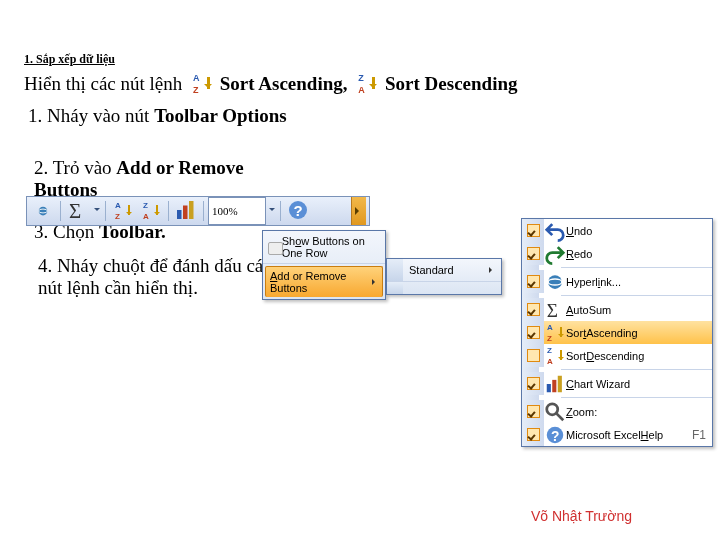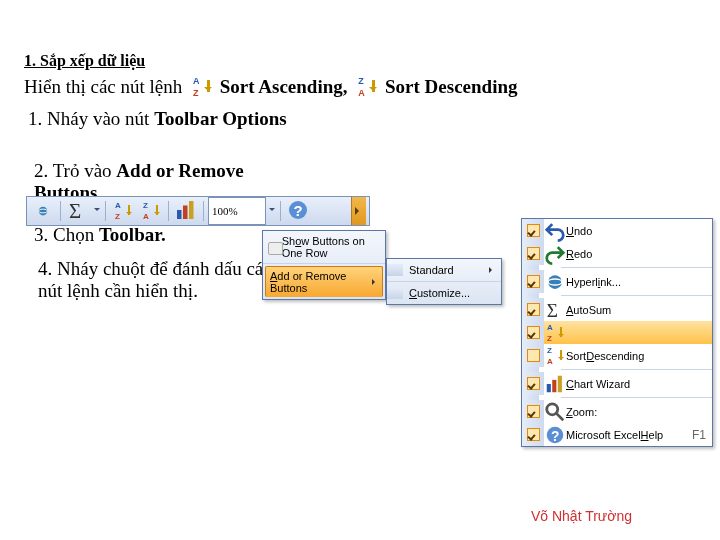--- a/index.html
+++ b/index.html
@@ -7,21 +7,21 @@
     margin: 0;
     padding: 0;
     width: 720px;
     height: 540px;
     position: relative;
     background: #fff;
     color: #000;
     font-size: 18px;
   }
   .content { padding: 52px 24px 0 24px; }
-  .title { font-weight: bold; text-decoration: underline; font-size: 16px; margin-bottom: 6px; }
+  .title { font-weight: bold; text-decoration: underline; font-size: 12px; margin-bottom: 6px; }
   .line-show { font-size: 19px; }
   .bold { font-weight: bold; }
   .step { font-size: 19px; margin-top: 10px; }
   .step1 { margin-left: 4px; }
   .step2 { margin-left: 10px; margin-top: 30px; width: 210px; }
   .step3 { margin-left: 10px; margin-top: 20px; }
   .step4 { margin-left: 14px; margin-top: 12px; width: 260px; }
 
   .footer {
     position: absolute;
@@ -114,21 +114,21 @@
   .popup2 {
     position:absolute;
     left: 386px; top: 258px;
     width: 114px;
     background: linear-gradient(#f3f6fc,#dbe5f3);
     border:1px solid #5a77a8;
     font: 11px Tahoma, Arial;
     box-shadow: 2px 2px 3px rgba(0,0,0,.25);
   }
   .popup2 .grip { width:16px; background:linear-gradient(#e5edf8,#c7d5ea); }
-  .popup2 .row { display:flex; align-items:center; padding:0; }
+  .popup2 .row { display:flex; padding:0; }
   .popup2 .row > .cell { padding:5px 6px; flex:1; display:flex; align-items:center; }
   .popup2 .row + .row { border-top:1px solid #c8d4e8; }
 
   
   .cmdlist {
     position:absolute;
     right: 7px; top: 218px;
     width: 190px;
     background: #fff;
     border:1px solid #5a77a8;
@@ -274,23 +274,20 @@
 <div class="popup2">
   <div class="row">
     <div class="grip">&nbsp;</div>
     <div class="cell">
       <span class="u" style="text-decoration:none">Standard</span>
       <span class="tri-rt-sm"></span>
     </div>
   </div>
   <div class="row">
     <div class="grip">&nbsp;</div>
-    <div class="cell">
-      <span><span class="u">C</span><span>ustomize...</span></span>
-    </div>
   </div>
 </div>
 
 <div class="cmdlist" id="cmdlist">
     <div class="row">
       <div class="grip">
         <span class="chk checked"></span>
       </div>
       <div class="icon">
         <svg viewBox="0 0 16 16">
@@ -345,20 +342,21 @@
       <div class="grip">
         <span class="chk checked"></span>
       </div>
       <div class="icon">
         <span class="sort-small">
           <span class="a">A</span>
           <span class="z">Z</span>
           <span class="ar"></span>
         </span>
       </div>
+      <div class="label">Sor<span class="u">t</span> Ascending</div>
     </div>
     <div class="row">
       <div class="grip">
         <span class="chk"></span>
       </div>
       <div class="icon">
         <span class="sort-small">
           <span class="a">Z</span>
           <span class="z">A</span>
           <span class="ar"></span>

